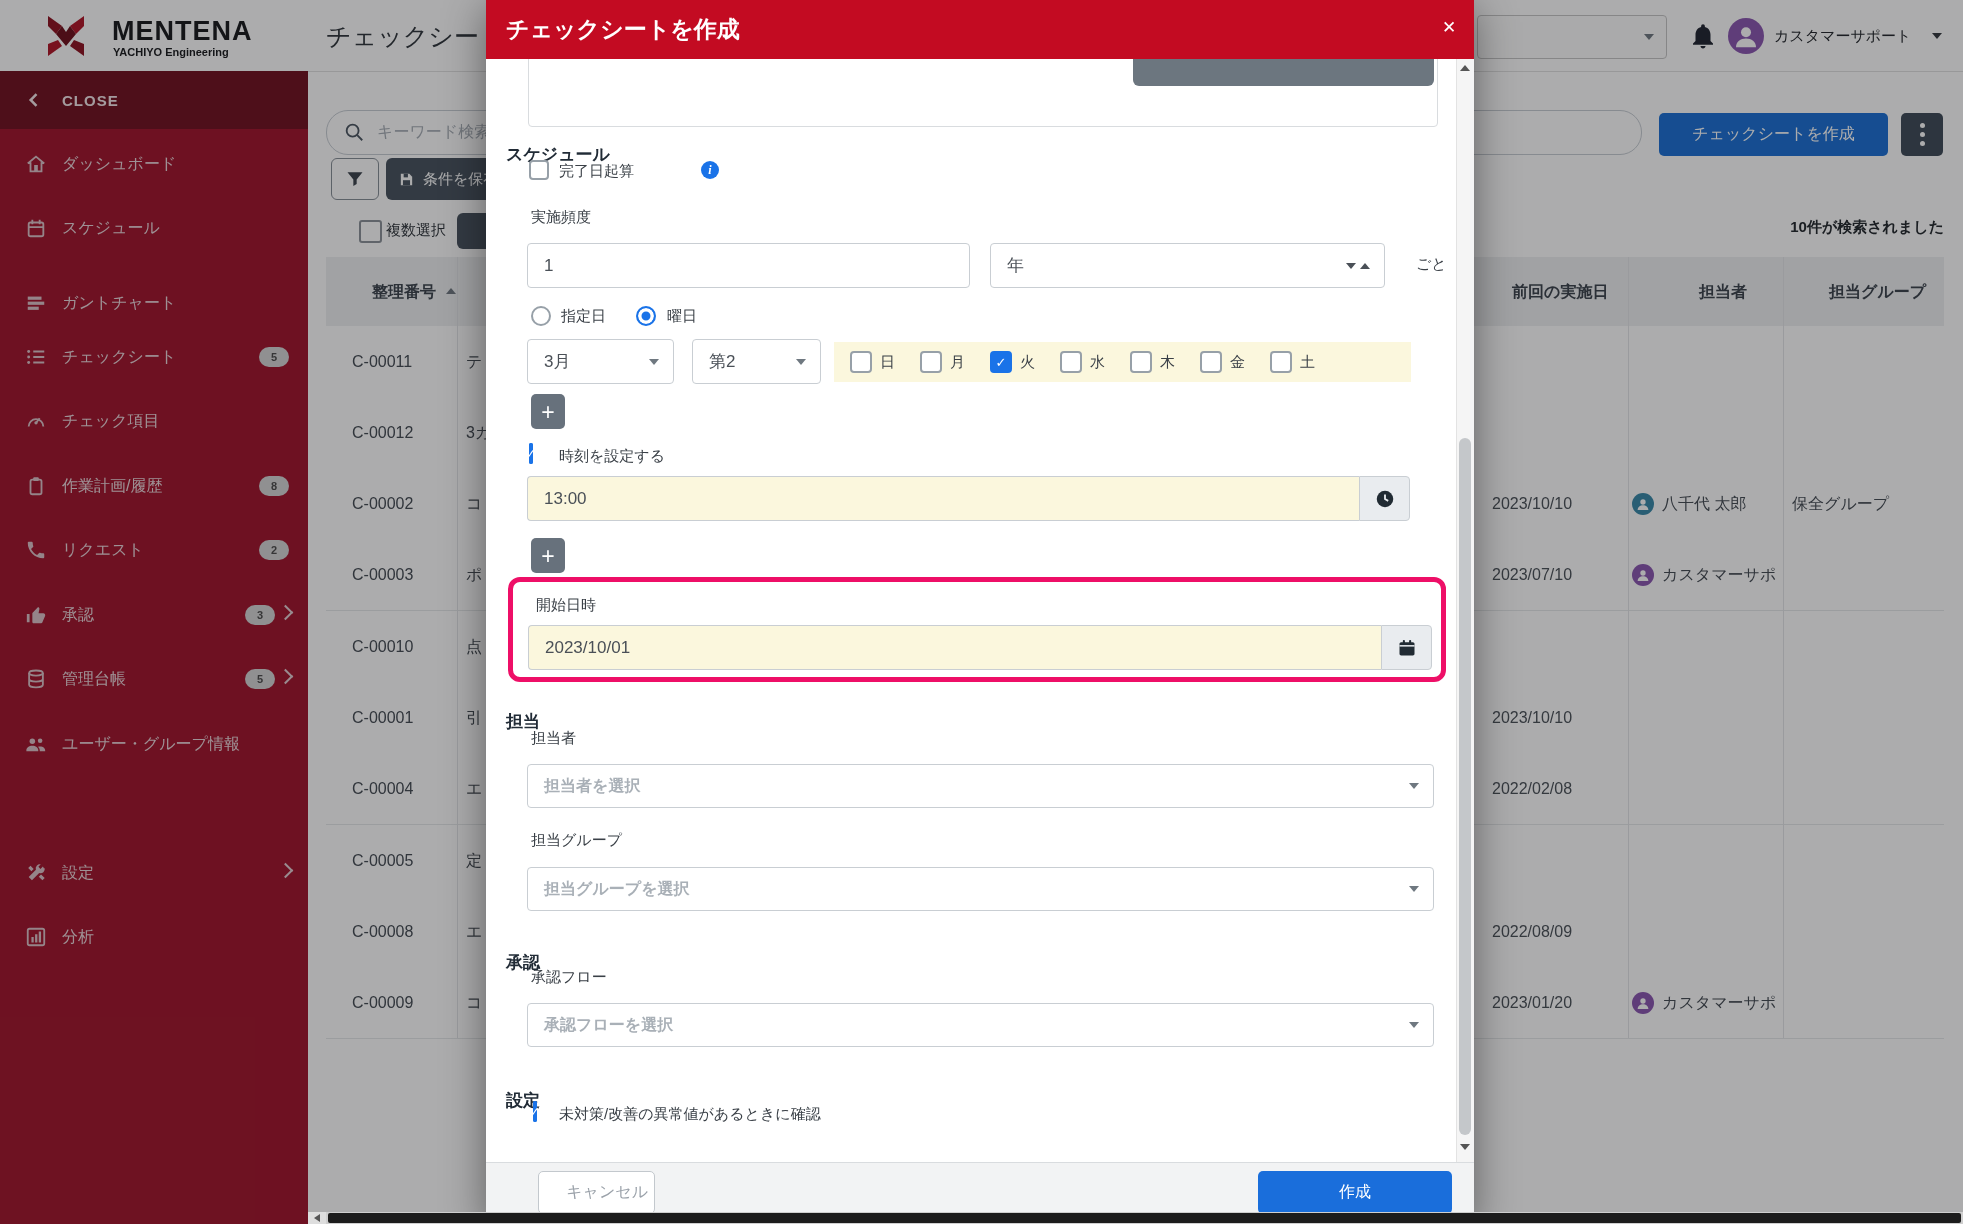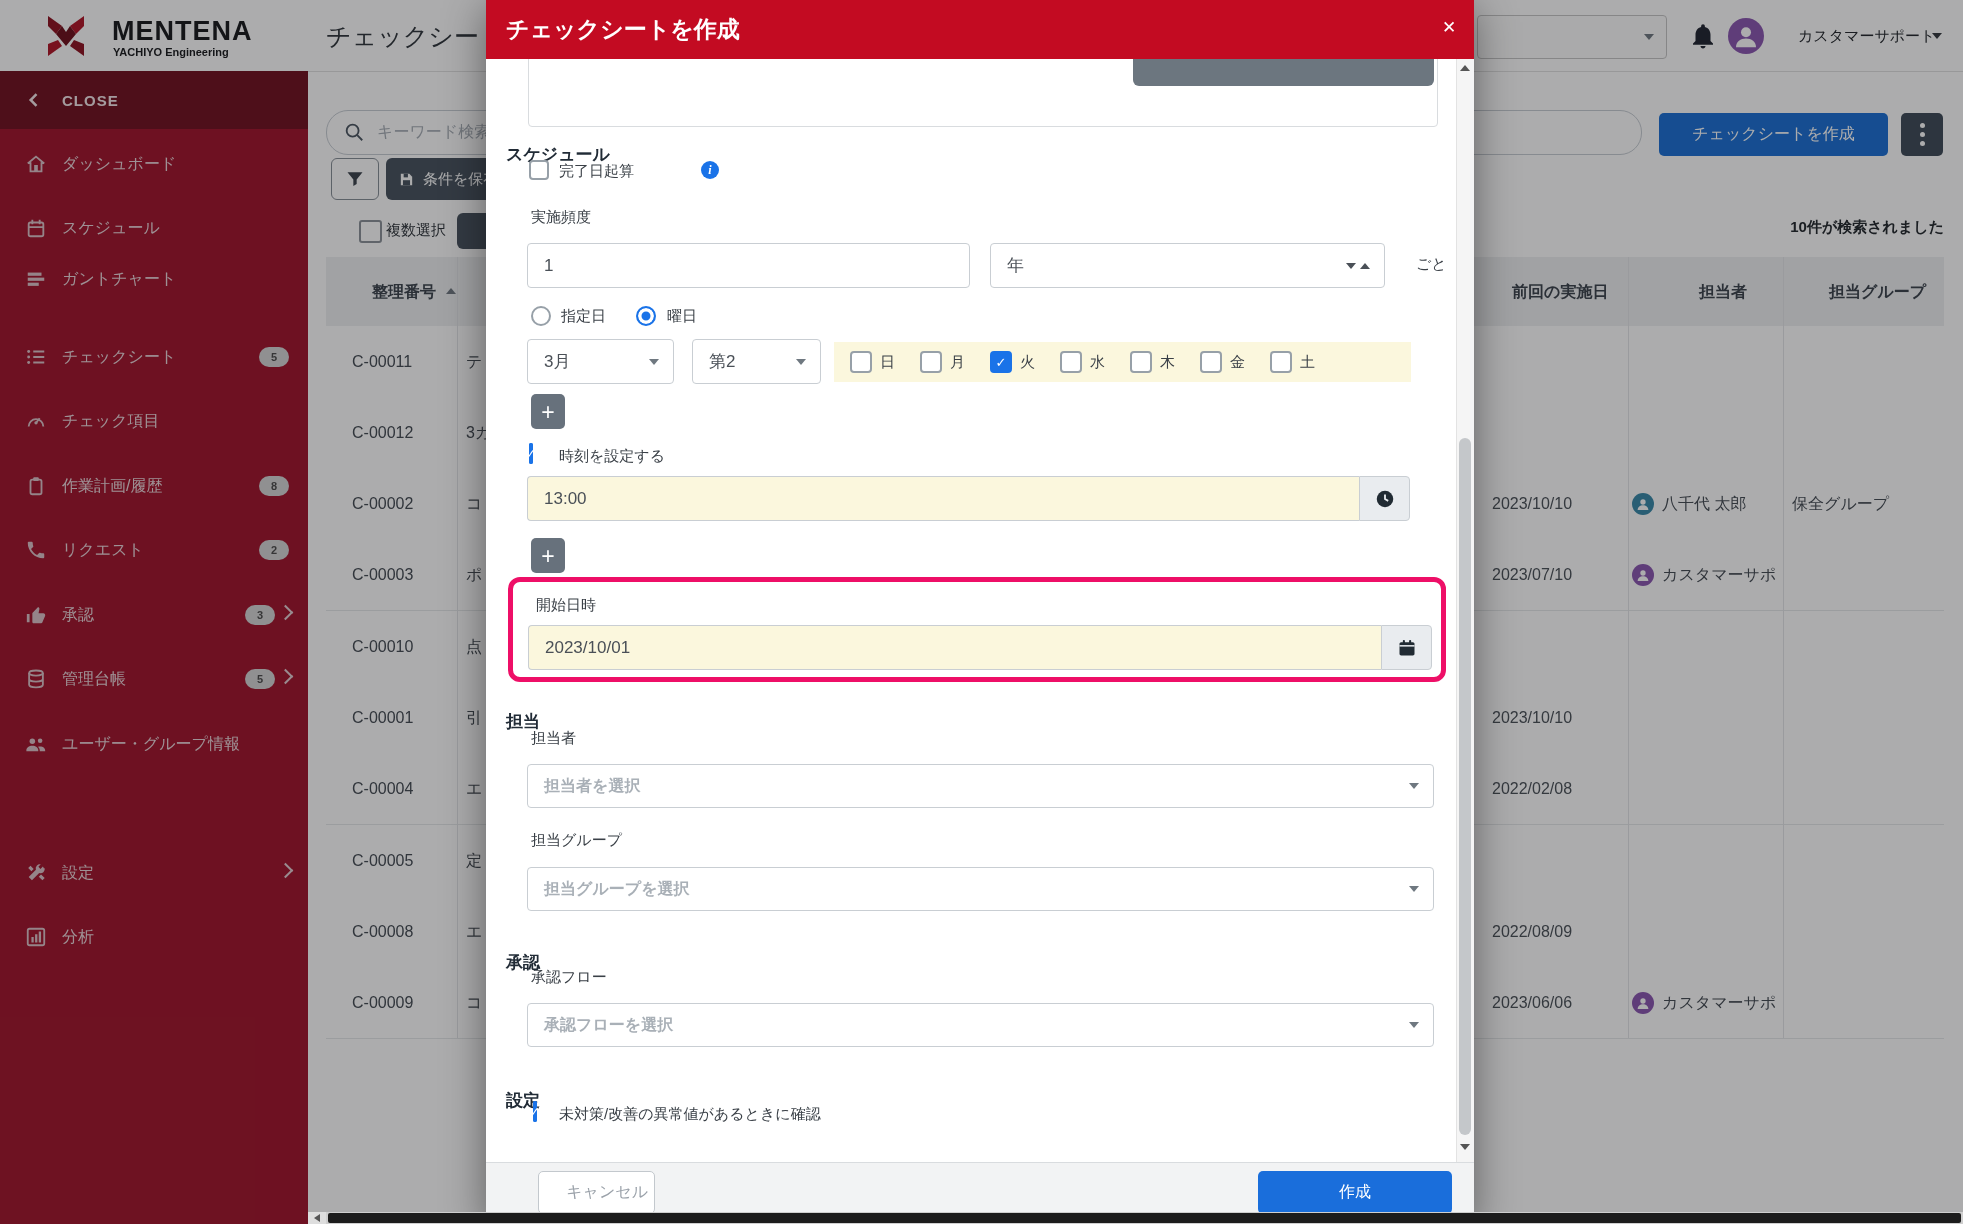--- a/index.html
+++ b/index.html
@@ -16,21 +16,21 @@
   .hd-select{position:absolute;left:1477px;top:15px;width:188px;height:42px;background:#fcfcfc;
              border:1px solid #c6c6c6;border-radius:4px;}
   .caret{width:0;height:0;border-left:5px solid transparent;border-right:5px solid transparent;
          border-top:6px solid #6f7880;}
   .caret-up{width:0;height:0;border-left:5px solid transparent;border-right:5px solid transparent;
          border-bottom:6px solid #6f7880;}
   .hd-select .caret{position:absolute;right:12px;top:18px;}
   .bell{position:absolute;left:1688px;top:21px;width:30px;height:30px;}
   .avatar{border-radius:50%;display:flex;align-items:center;justify-content:center;overflow:hidden;}
   .avatar-top{position:absolute;left:1728px;top:18px;width:36px;height:36px;background:#8a56b0;}
-  .acct{position:absolute;left:1774px;top:27px;font-size:15px;color:#22262b;margin-left:24px;}
+  .acct{position:absolute;left:1774px;top:27px;font-size:15px;color:#22262b;}
   .acct-caret{position:absolute;left:1932px;top:33px;border-top-color:#33383d;}
   
   .sidebar{position:absolute;left:0;top:71px;width:308px;height:1153px;background:#a0132b;z-index:10;}
   .close-row{position:absolute;left:0;top:0;width:308px;height:58px;background:#70101f;
              display:flex;align-items:center;color:#f3e6e9;}
   .close-label{position:absolute;left:62px;font-size:15px;font-weight:bold;letter-spacing:1px;}
   .side-item{position:absolute;left:0;width:308px;height:64px;display:flex;align-items:center;color:#ead6da;}
   .side-ic{position:absolute;left:25px;width:22px;height:22px;color:#dcc3c9;}
   .side-ic svg{width:22px;height:22px;}
   .side-label{position:absolute;left:62px;font-size:16px;}
@@ -186,21 +186,21 @@
           </svg></span>
       <span class="side-label">ダッシュボード</span>
     </div>
     <div class="side-item" style="top:125px;">
       <span class="side-ic"><svg viewBox="0 0 24 24" fill="none" stroke="currentColor" stroke-width="2">
             <rect x="4" y="6" width="16" height="15" rx="2"></rect>
             <path d="M8 3v5M16 3v5M4 11h16"></path>
           </svg></span>
       <span class="side-label">スケジュール</span>
     </div>
-    <div class="side-item" style="top:176px;padding-left:42px;">
+    <div class="side-item" style="top:200px;padding-left:42px;">
       <span class="side-ic"><svg viewBox="0 0 24 24" fill="currentColor">
             <rect x="3" y="5" width="15" height="3.5"></rect>
             <rect x="3" y="10.5" width="18" height="3.5"></rect>
             <rect x="3" y="16" width="12" height="3.5"></rect>
           </svg></span>
       <span class="side-label">ガントチャート</span>
     </div>
     <div class="side-item" style="top:254px;">
       <span class="side-ic"><svg viewBox="0 0 24 24" fill="none" stroke="currentColor" stroke-width="2">
             <path d="M9 6h12M9 12h12M9 18h12"></path>
@@ -375,21 +375,21 @@
         <span class="td td-frag">定</span>
       </div>
       <div class="trow" style="top:639px;">
         <span class="td td-id">C-00008</span>
         <span class="td td-frag">エ</span>
         <span class="td td-date">2022/08/09</span>
       </div>
       <div class="trow" style="top:710px;">
         <span class="td td-id">C-00009</span>
         <span class="td td-frag">コ</span>
-        <span class="td td-date">2023/06/06</span>
+        <span class="td td-date">2023/01/20</span>
         <span class="td td-assignee">
           <span class="avatar row-avatar av-purple">
               <svg viewBox="0 0 24 24" width="16" height="16">
                 <circle cx="12" cy="9" r="4" fill="#fff"></circle>
                 <path d="M4 21c0-4.4 3.6-7 8-7s8 2.6 8 7" fill="#fff"></path>
               </svg>
             </span>
           <span>カスタマーサポ</span>
         </span>
       </div>

